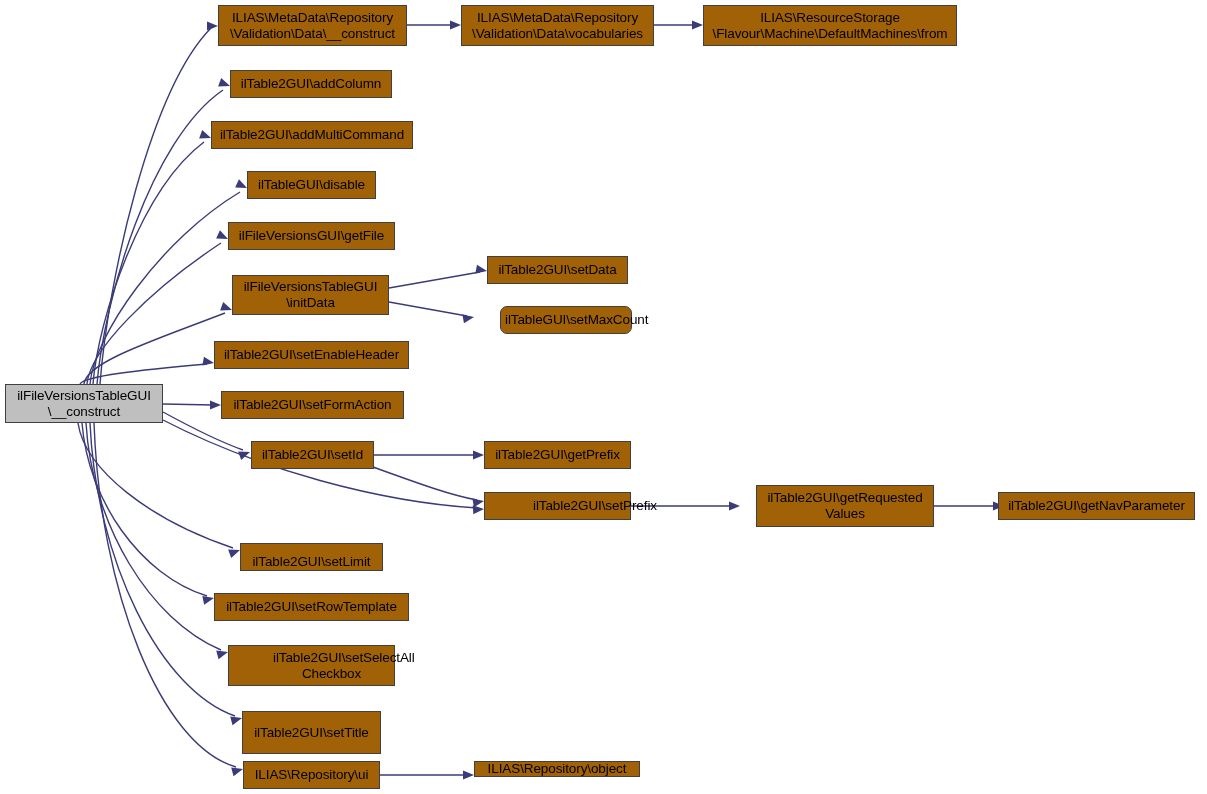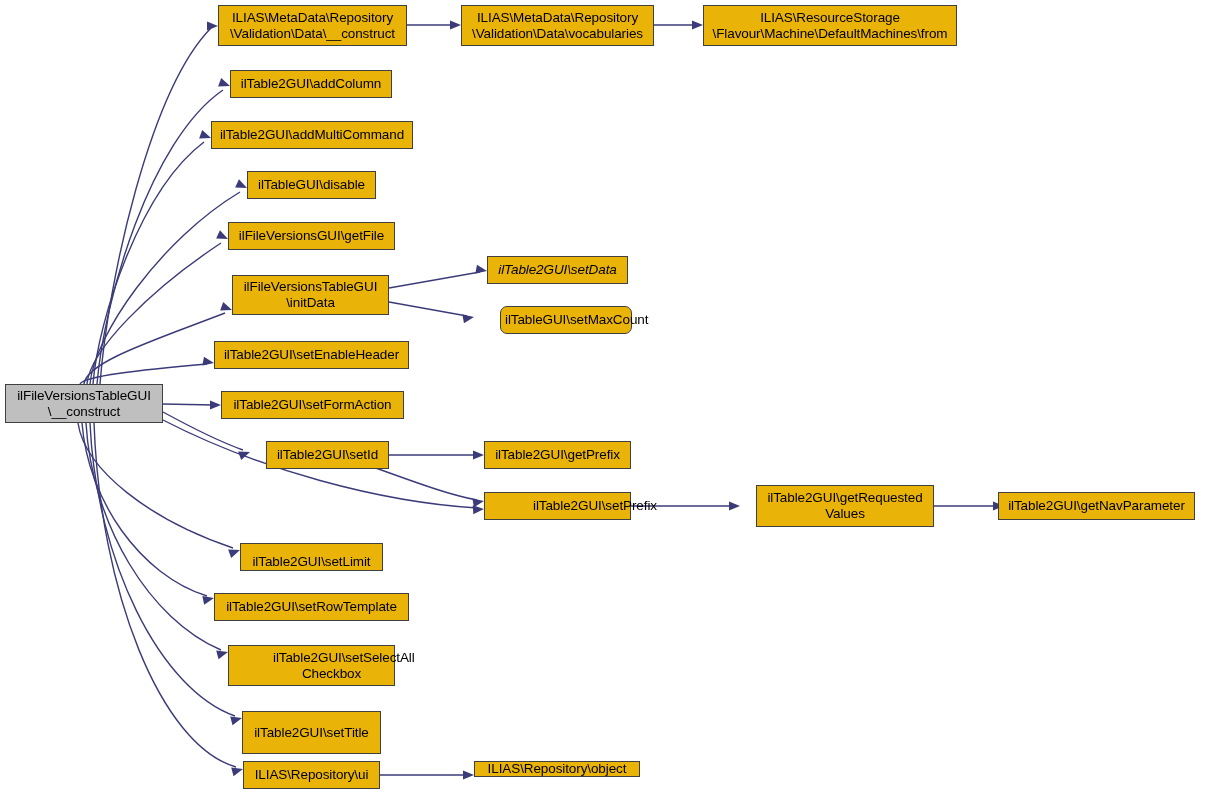--- a/index.html
+++ b/index.html
@@ -22,21 +22,21 @@
     left: 0;
     top: 0;
     width: 1207px;
     height: 794px;
     pointer-events: none;
   }
   .node {
     position: absolute;
     box-sizing: border-box;
     border: 1px solid #404040;
-    background: #eab308;
+    background: #a16207;
     color: #000000;
     font-size: 13.5px;
     line-height: 16px;
     letter-spacing: -0.1px;
     display: flex;
     align-items: center;
     justify-content: center;
     text-align: center;
     white-space: pre-line;
     z-index: 2;
@@ -113,25 +113,25 @@
       <div class="node" style="left: 461px; top: 5px; width: 193px; height: 41px;"><span class="node-label">ILIAS\MetaData\Repository
 \Validation\Data\vocabularies</span></div>
       <div class="node" style="left: 703px; top: 5px; width: 254px; height: 41px;"><span class="node-label">ILIAS\ResourceStorage
 \Flavour\Machine\DefaultMachines\from</span></div>
       <div class="node" style="left: 230px; top: 70px; width: 162px; height: 28px;"><span class="node-label">ilTable2GUI\addColumn</span></div>
       <div class="node" style="left: 211px; top: 121px; width: 202px; height: 28px;"><span class="node-label">ilTable2GUI\addMultiCommand</span></div>
       <div class="node" style="left: 247px; top: 171px; width: 129px; height: 28px;"><span class="node-label">ilTableGUI\disable</span></div>
       <div class="node" style="left: 228px; top: 222px; width: 167px; height: 28px;"><span class="node-label">ilFileVersionsGUI\getFile</span></div>
       <div class="node" style="left: 232px; top: 275px; width: 157px; height: 40px;"><span class="node-label">ilFileVersionsTableGUI
 \initData</span></div>
-      <div class="node" style="left: 487px; top: 256px; width: 141px; height: 28px; font-style: italic;"><span class="node-label">ilTable2GUI\setData</span></div>
+      <div class="node" style="left: 487px; top: 256px; width: 141px; height: 28px;"><span class="node-label">ilTable2GUI\setData</span></div>
       <div class="node" style="left: 500px; top: 306px; width: 132px; height: 28px; border-radius: 7px;"><span class="node-label">ilTableGUI\setMaxCount</span></div>
       <div class="node" style="left: 214px; top: 341px; width: 195px; height: 28px;"><span class="node-label">ilTable2GUI\setEnableHeader</span></div>
       <div class="node" style="left: 221px; top: 391px; width: 183px; height: 28px;"><span class="node-label">ilTable2GUI\setFormAction</span></div>
-      <div class="node" style="left: 266px; top: 441px; width: 123px; height: 28px; justify-content: flex-end;"><span class="node-label">ilTable2GUI\setId</span></div>
+      <div class="node" style="left: 251px; top: 441px; width: 123px; height: 28px; justify-content: flex-end;"><span class="node-label">ilTable2GUI\setId</span></div>
       <div class="node" style="left: 484px; top: 441px; width: 147px; height: 28px;"><span class="node-label">ilTable2GUI\getPrefix</span></div>
       <div class="node" style="left: 484px; top: 492px; width: 147px; height: 28px; padding-left: 44px;"><span class="node-label">ilTable2GUI\setPrefix</span></div>
       <div class="node" style="left: 740px; top: 485px; width: 178px; height: 42px; margin-left: 16px;"><span class="node-label">ilTable2GUI\getRequested
 Values</span></div>
       <div class="node" style="left: 998px; top: 492px; width: 197px; height: 28px;"><span class="node-label">ilTable2GUI\getNavParameter</span></div>
       <div class="node" style="left: 240px; top: 543px; width: 143px; height: 28px; align-items: flex-end;"><span class="node-label">ilTable2GUI\setLimit</span></div>
       <div class="node" style="left: 214px; top: 593px; width: 195px; height: 28px;"><span class="node-label">ilTable2GUI\setRowTemplate</span></div>
       <div class="node" style="left: 228px; top: 645px; width: 167px; height: 41px; padding-left: 40px;"><span class="node-label">ilTable2GUI\setSelectAll
 Checkbox</span></div>
       <div class="node" style="left: 242px; top: 711px; width: 139px; height: 43px;"><span class="node-label">ilTable2GUI\setTitle</span></div>

